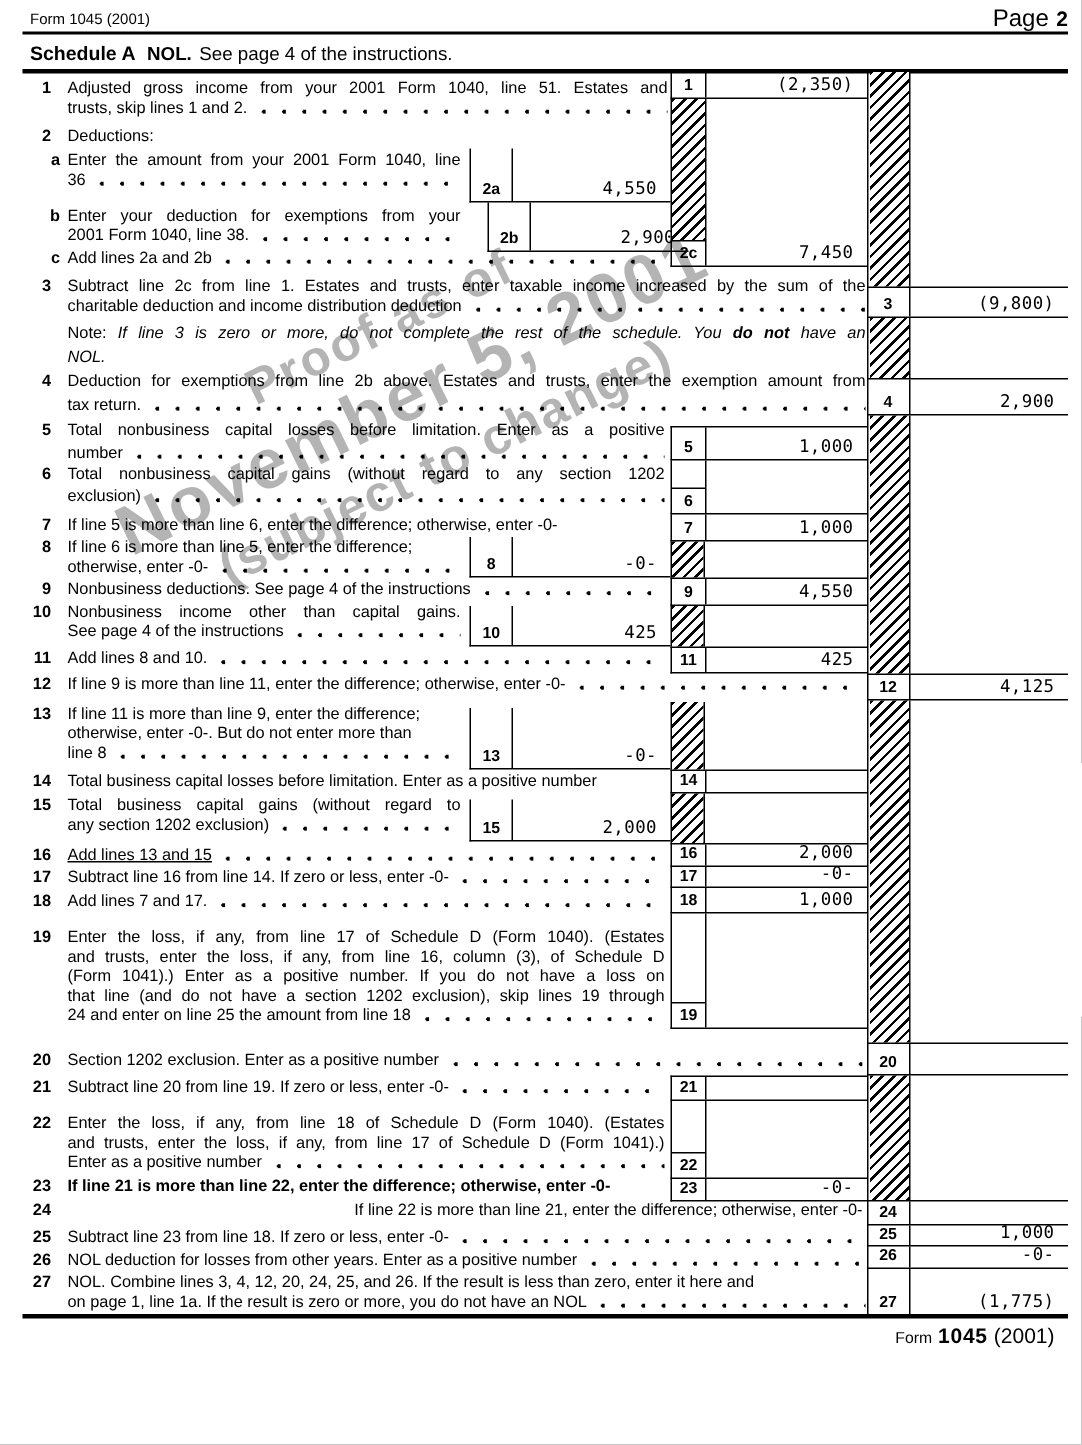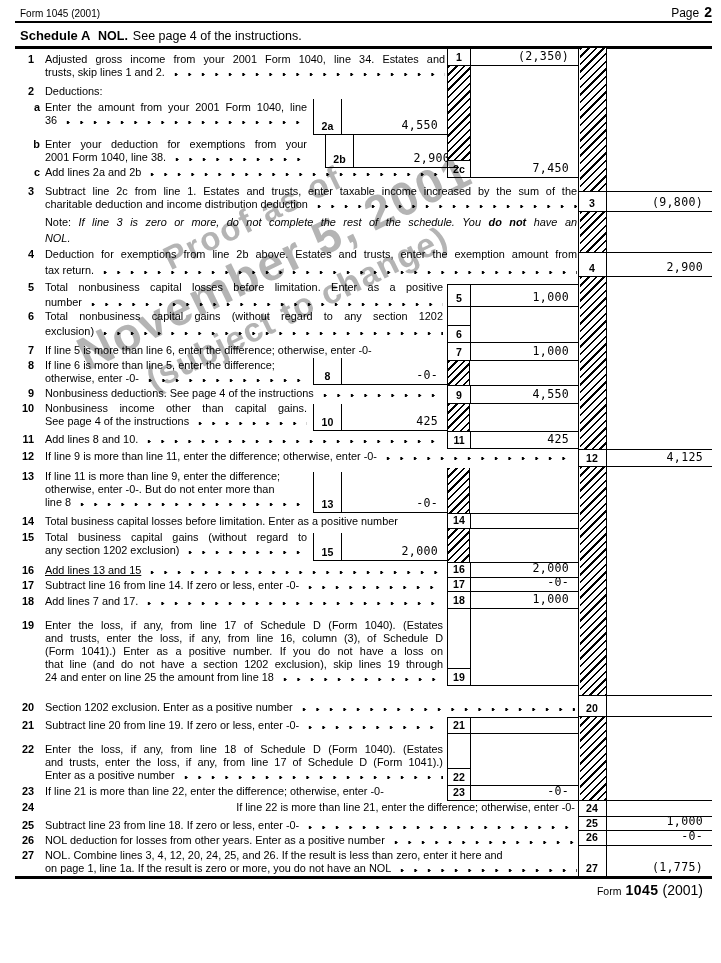--- a/index.html
+++ b/index.html
@@ -51,21 +51,21 @@
 <div class="page">
 
   <div class="wm">
     <div class="w1">Proof as of</div>
     <div class="w2">November 5, 2001</div>
     <div class="w3">(subject to change)</div>
   </div>
 
   <div class="hdr" style="left:20px;top:8px;">Form 1045 (2001)</div>
   <div class="sched" style="right:9px;top:4px;gap:5px;">
-    <span style="font-size:12px;">Page</span>
+    <span style="font-size:16px;">Page</span>
     <span style="font-size:14px;font-weight:bold;">2</span>
   </div>
   <div class="rule" style="left:15px;top:21px;width:697px;height:2px;"></div>
 
   <div class="sched" style="left:20px;top:28px;gap:0;">
     <span style="font-size:13px;font-weight:bold;width:78px;">Schedule A</span>
     <span style="font-size:12.5px;font-weight:bold;">NOL.</span>
     <span style="font-size:12.5px;margin-left:5px;">See page 4 of the instructions.</span>
   </div>
   <div class="rule" style="left:15px;top:46px;width:697px;height:2.5px;"></div>
@@ -254,21 +254,21 @@
         </div>
         <div class="amt">-0-</div>
       </div>
       <div class="cell" style="left: 578px; top: 846px; width: 134px; height: 31px;">
         <div class="lblcol" style="width: 29px;">
           <div class="numbox grow">27</div>
         </div>
         <div class="amt">(1,775)</div>
       </div>
       <div class="num" style="left: 6px; top: 53px; width: 28px;">1</div>
-      <div class="tl just" style="left: 45px; top: 53px; width: 400px;"><span>Adjusted gross income from your 2001 Form 1040, line 34. Estates and</span></div>
+      <div class="tl just" style="left: 45px; top: 53px; width: 400px;"><span>Adjusted gross income from your 2001 Form 1040, line 51. Estates and</span></div>
       <div class="tl" style="left: 45px; top: 66px; width: 400px;"><span>trusts, skip lines 1 and 2.</span><div class="dots"></div></div>
       <div class="num" style="left: 6px; top: 85px; width: 28px;">2</div>
       <div class="tl" style="left: 45px; top: 85px; width: 220px;"><span>Deductions:</span></div>
       <div class="num" style="left: 12px; top: 101px; width: 28px;">a</div>
       <div class="tl just" style="left: 45px; top: 101px; width: 262px;"><span>Enter the amount from your 2001 Form 1040, line</span></div>
       <div class="tl" style="left: 45px; top: 114px; width: 262px;"><span>36</span><div class="dots"></div></div>
       <div class="num" style="left: 12px; top: 138px; width: 28px;">b</div>
       <div class="tl just" style="left: 45px; top: 138px; width: 262px;"><span>Enter your deduction for exemptions from your</span></div>
       <div class="tl" style="left: 45px; top: 151px; width: 262px;"><span>2001 Form 1040, line 38.</span><div class="dots"></div></div>
       <div class="num" style="left: 12px; top: 166px; width: 28px;">c</div>
@@ -324,21 +324,21 @@
       <div class="tl" style="left: 45px; top: 671px; width: 398px;"><span>24 and enter on line 25 the amount from line 18</span><div class="dots"></div></div>
       <div class="num" style="left: 6px; top: 701px; width: 28px;">20</div>
       <div class="tl" style="left: 45px; top: 701px; width: 530px;"><span>Section 1202 exclusion. Enter as a positive number</span><div class="dots"></div></div>
       <div class="num" style="left: 6px; top: 719px; width: 28px;">21</div>
       <div class="tl" style="left: 45px; top: 719px; width: 398px;"><span>Subtract line 20 from line 19. If zero or less, enter -0-</span><div class="dots"></div></div>
       <div class="num" style="left: 6px; top: 743px; width: 28px;">22</div>
       <div class="tl just" style="left: 45px; top: 743px; width: 398px;"><span>Enter the loss, if any, from line 18 of Schedule D (Form 1040). (Estates</span></div>
       <div class="tl just" style="left: 45px; top: 756px; width: 398px;"><span>and trusts, enter the loss, if any, from line 17 of Schedule D (Form 1041).)</span></div>
       <div class="tl" style="left: 45px; top: 769px; width: 398px;"><span>Enter as a positive number</span><div class="dots"></div></div>
       <div class="num" style="left: 6px; top: 785px; width: 28px;">23</div>
-      <div class="tl" style="left: 45px; top: 785px; width: 400px;"><span>If line 21 is more than line 22, enter the difference; otherwise, enter -0-</span></div>
+      <div class="tl" style="left: 45px; top: 785px; width: 400px; font-weight: bold;"><span>If line 21 is more than line 22, enter the difference; otherwise, enter -0-</span></div>
       <div class="num" style="left: 6px; top: 801px; width: 28px;">24</div>
       <div class="tl" style="left: 45px; top: 801px; width: 530px; flex-direction: column;"><span>If line 22 is more than line 21, enter the difference; otherwise, enter -0-</span><div class="dots"></div></div>
       <div class="num" style="left: 6px; top: 819px; width: 28px;">25</div>
       <div class="tl" style="left: 45px; top: 819px; width: 530px;"><span>Subtract line 23 from line 18. If zero or less, enter -0-</span><div class="dots"></div></div>
       <div class="num" style="left: 6px; top: 834px; width: 28px;">26</div>
       <div class="tl" style="left: 45px; top: 834px; width: 530px;"><span>NOL deduction for losses from other years. Enter as a positive number</span><div class="dots"></div></div>
       <div class="num" style="left: 6px; top: 849px; width: 28px;">27</div>
       <div class="tl" style="left: 45px; top: 849px; width: 532px;"><span class="b">NOL.</span><span> Combine lines 3, 4, 12, 20, 24, 25, and 26. If the result is less than zero, enter it here and</span></div>
       <div class="tl" style="left: 45px; top: 862px; width: 532px;"><span>on page 1, line 1a. If the result is zero or more, you </span><span class="b">do not</span><span> have an NOL</span><div class="dots"></div></div>
     </div>

